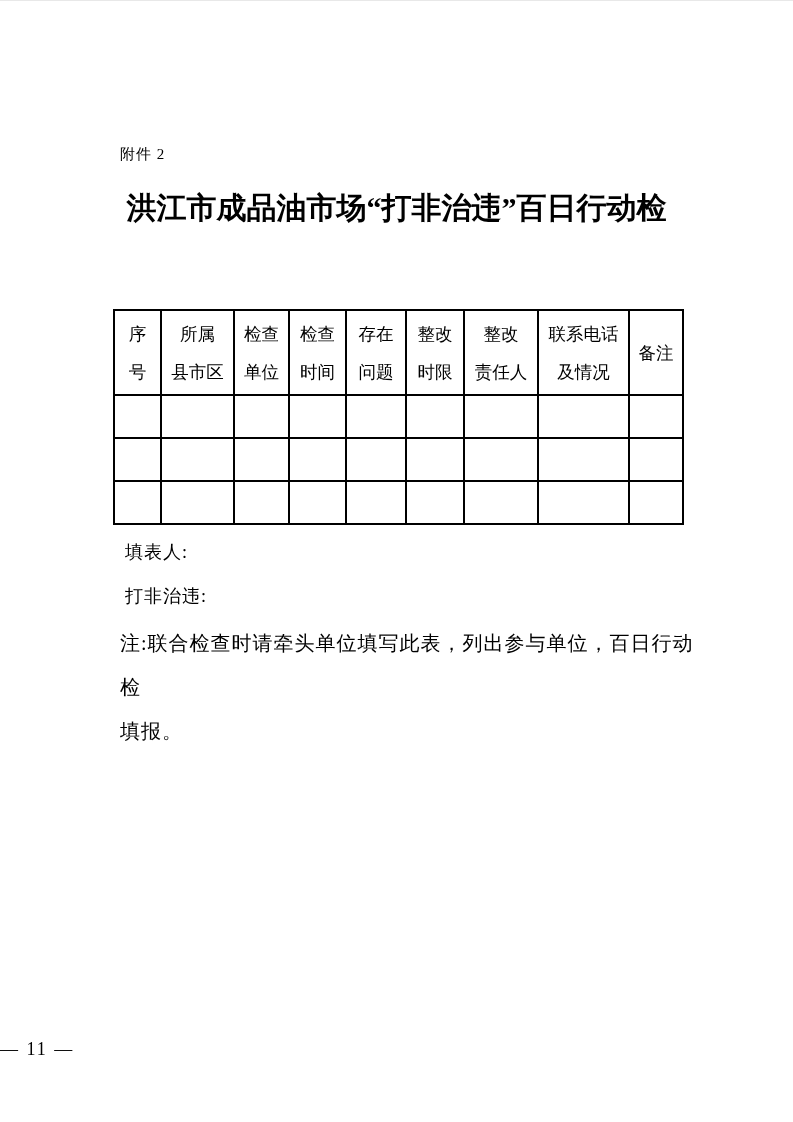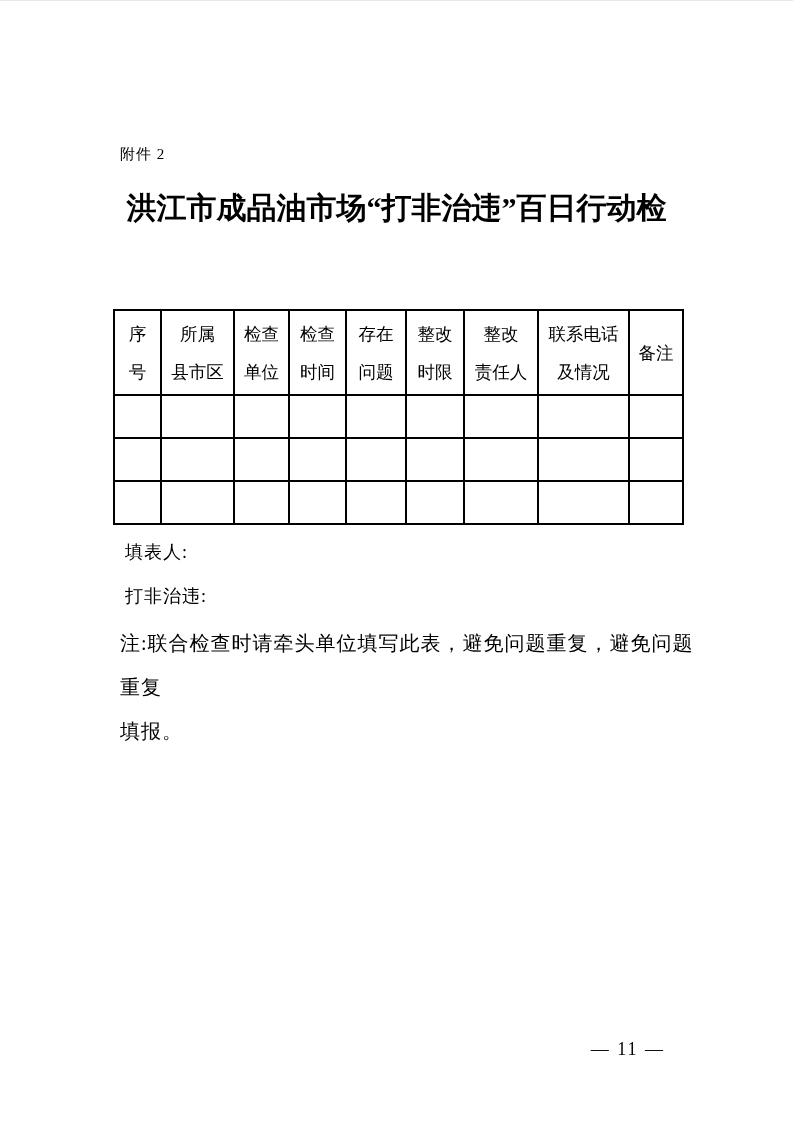--- a/index.html
+++ b/index.html
@@ -80,21 +80,20 @@
     font-size: 20px;
     line-height: 44px;
     letter-spacing: 1px;
     white-space: pre-line;
   }
   .page-number {
     position: absolute;
     top: 1038px;
     left: 0;
     width: 665px;
-    text-align: right;
     font-size: 18px;
     letter-spacing: 2px;
   }
 </style>
 </head>
 <body>
 
 <div class="page">
 
   <div class="attachment">附件 2</div>
@@ -170,18 +169,18 @@
           <td></td>
           <td></td>
         </tr>
       </tbody>
   </table>
 
   <div class="footer-line filler">填表人:</div>
 
   <div class="footer-line phone">打非治违:</div>
 
-  <div class="note">注:联合检查时请牵头单位填写此表，避免问题重复，避免问题重复
+  <div class="note">注:联合检查时请牵头单位填写此表，列出参与单位，百日行动检
 填报。</div>
 
   <div class="page-number">— 11 —</div>
 
 </div>
 
 </body></html>

